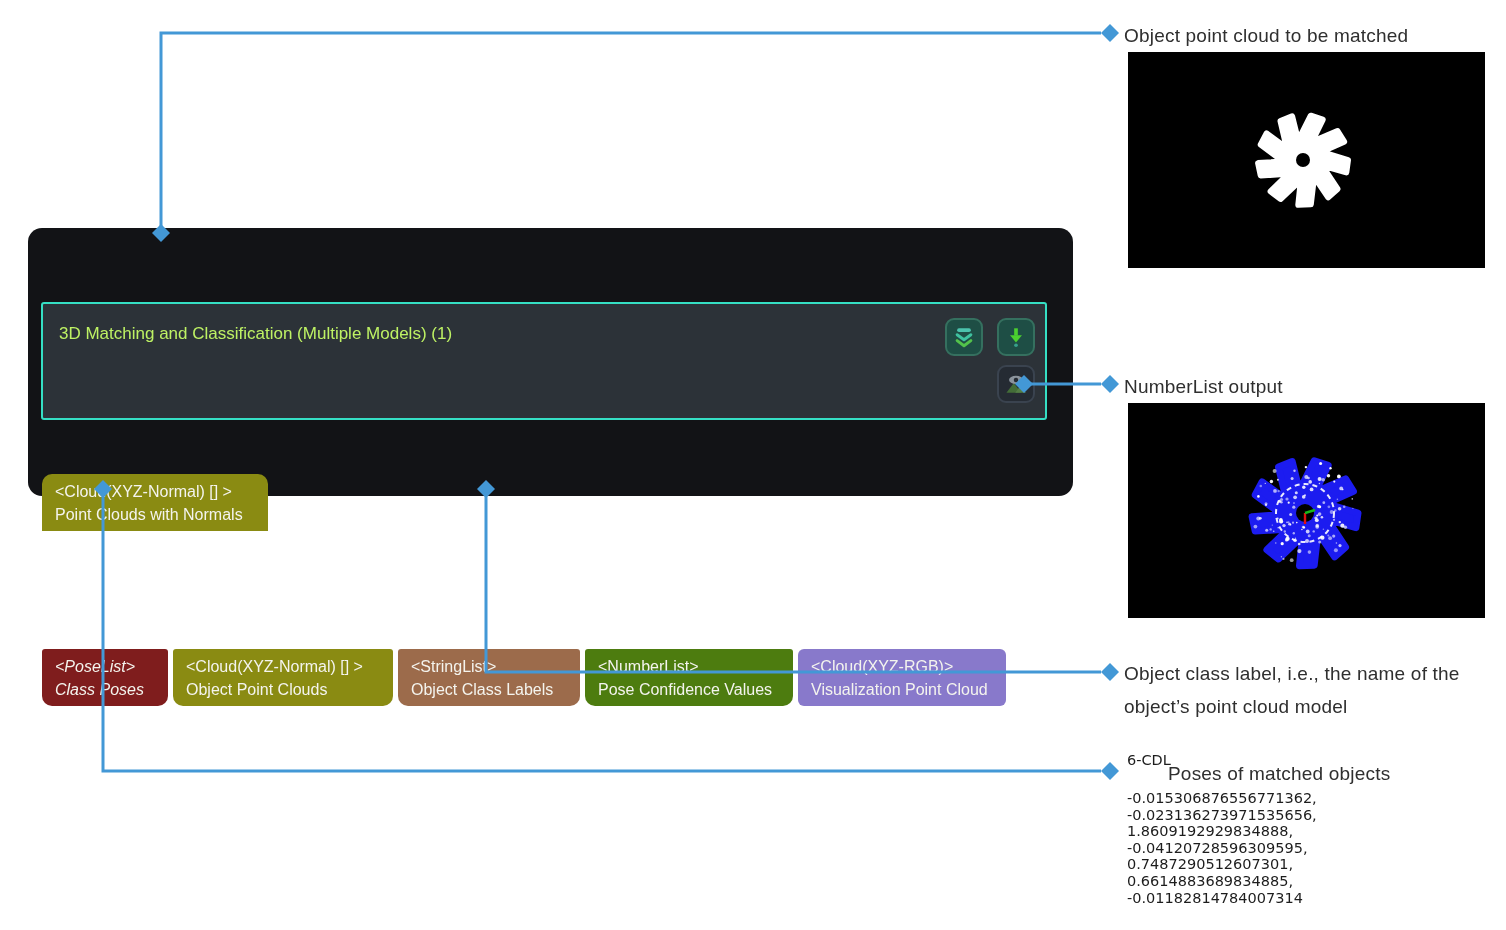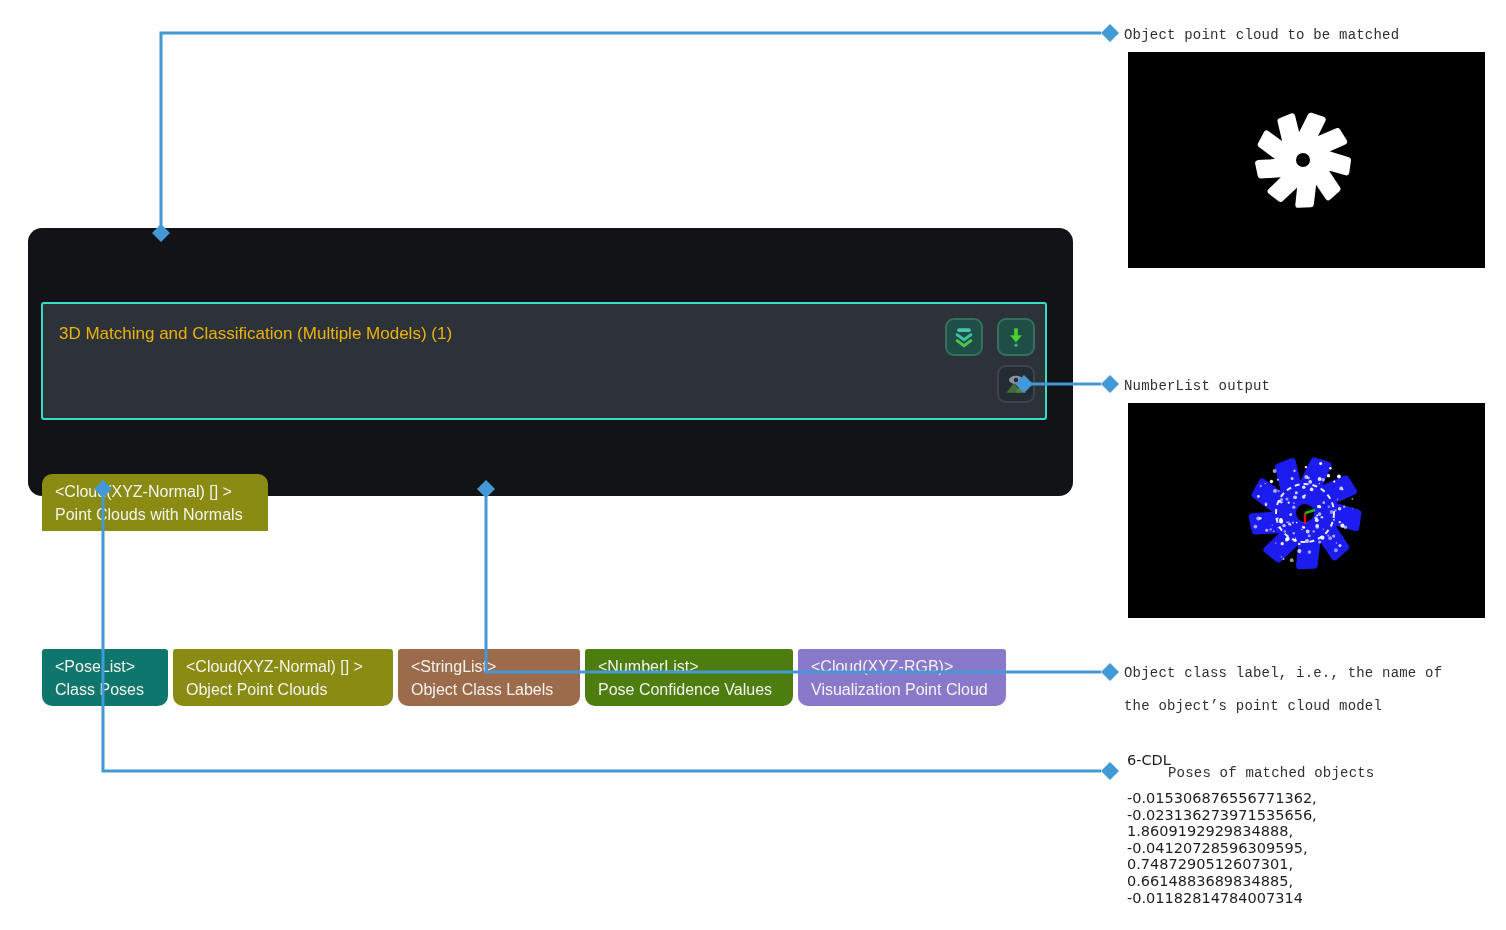--- a/index.html
+++ b/index.html
@@ -20,38 +20,38 @@
     font-size:16px;line-height:23px;white-space:nowrap;
   }
   .port-in{top:246px;border-radius:10px 10px 0 0;}
   .port-out{top:421px;border-radius:3px 3px 10px 10px;}
   .node-body{
     position:absolute;left:41px;top:302px;width:1006px;height:118px;
     box-sizing:border-box;background:var(--node-body-background);
     border:2px solid var(--node-border-teal);border-radius:3px;
   }
   .node-title{
-    position:absolute;left:16px;top:20px;font-size:17px;color:#eab308;
+    position:absolute;left:16px;top:20px;font-size:17px;color:#bef264;
     white-space:nowrap;
   }
   .nbtn{
     position:absolute;width:38px;height:38px;box-sizing:border-box;
     border-radius:9px;background:var(--button-background);
     border:2px solid var(--button-border);
     display:flex;align-items:center;justify-content:center;cursor:pointer;
   }
   .nbtn.eye{background:#252b33;border-color:#3a434f;}
   
   .overlay{position:absolute;left:0;top:0;width:1506px;height:930px;pointer-events:none;z-index:40;}
   .conn{fill:none;stroke:var(--connector-blue);stroke-width:3px;}
   .diamond{fill:var(--connector-blue);}
   
   .ann-heading{
-    position:absolute;left:1124px;font-size:14px;line-height:33px;
-    color:var(--annotation-text);letter-spacing:0.2px;font-family:Liberation Mono, monospace;
+    position:absolute;left:1124px;font-size:19px;line-height:33px;
+    color:var(--annotation-text);letter-spacing:0.2px;
   }
   .ann-value{
     position:absolute;left:1127px;
     font-family:"DejaVu Sans", sans-serif;
     font-size:14.5px;line-height:16.6px;color:#1d1d1d;
   }
   .pc-image{
     position:absolute;left:1128px;width:357px;background:#000000;
   }
   .pc-image svg{display:block;}
@@ -88,37 +88,37 @@
     <button class="nbtn eye" style="left:954px;top:61px;">
       <svg width="30" height="30" viewBox="0 0 30 30">
         <polygon points="2,27 12,13.5 22,27" fill="#436d38"></polygon>
         <polygon points="14,27 21,17.5 28.5,27" fill="#547e46"></polygon>
         <ellipse cx="15" cy="9.5" rx="9.5" ry="5.6" fill="#8b939c"></ellipse>
         <circle cx="15" cy="9.5" r="3.1" fill="#252b33"></circle>
       </svg>
     </button>
   </div>
 
-  <div class="port port-out" style="left: 14px; width: 126px; background: #0f766e;">
+  <div class="port port-out" style="left: 14px; width: 126px; background: #7f1d1d; font-style: italic;">
     <span>&lt;PoseList&gt;</span>
     <span>Class Poses</span>
   </div>
   <div class="port port-out" style="left: 145px; width: 220px; background: rgb(138, 139, 18);">
     <span>&lt;Cloud(XYZ-Normal) [] &gt;</span>
     <span>Object Point Clouds</span>
   </div>
   <div class="port port-out" style="left: 370px; width: 182px; background: rgb(156, 107, 75);">
     <span>&lt;StringList&gt;</span>
     <span>Object Class Labels</span>
   </div>
   <div class="port port-out" style="left: 557px; width: 208px; background: #4d7c0f;">
     <span>&lt;NumberList&gt;</span>
     <span>Pose Confidence Values</span>
   </div>
-  <div class="port port-out" style="left: 770px; width: 208px; background: rgb(136, 121, 203);">
+  <div class="port port-out" style="left: 770px; width: 208px; background: rgb(136, 121, 203); border-radius: 6px;">
     <span>&lt;Cloud(XYZ-RGB)&gt;</span>
     <span>Visualization Point Cloud</span>
   </div>
 </div>
 
 <div class="pc-image" style="top:52px;height:216px;">
   <svg id="gear1" width="357" height="216">
       <path d="M198.1,101.4 L220.0,108.0 L218.3,120.4 L198.1,114.6 Z M196.9,117.8 L209.5,136.9 L200.2,145.3 L188.4,127.9 Z M185.5,129.6 L182.8,152.3 L170.3,152.8 L172.5,131.9 Z M169.2,131.3 L152.5,147.0 L142.6,139.3 L157.7,124.7 Z M155.6,122.1 L132.7,123.4 L130.1,111.1 L151.1,109.7 Z M151.1,106.3 L132.7,92.6 L138.6,81.5 L155.6,93.9 Z M157.7,91.3 L152.5,69.0 L164.1,64.3 L169.2,84.7 Z M172.5,84.1 L182.8,63.7 L194.7,67.6 L185.5,86.4 Z M188.4,88.1 L209.5,79.1 L216.1,89.7 L196.9,98.2 Z " fill="#ffffff" stroke="#ffffff" stroke-width="6" stroke-linejoin="round"></path>
       <circle cx="175" cy="108" r="28" fill="#ffffff"></circle>
       <circle cx="175" cy="108" r="7" fill="#000000"></circle>

